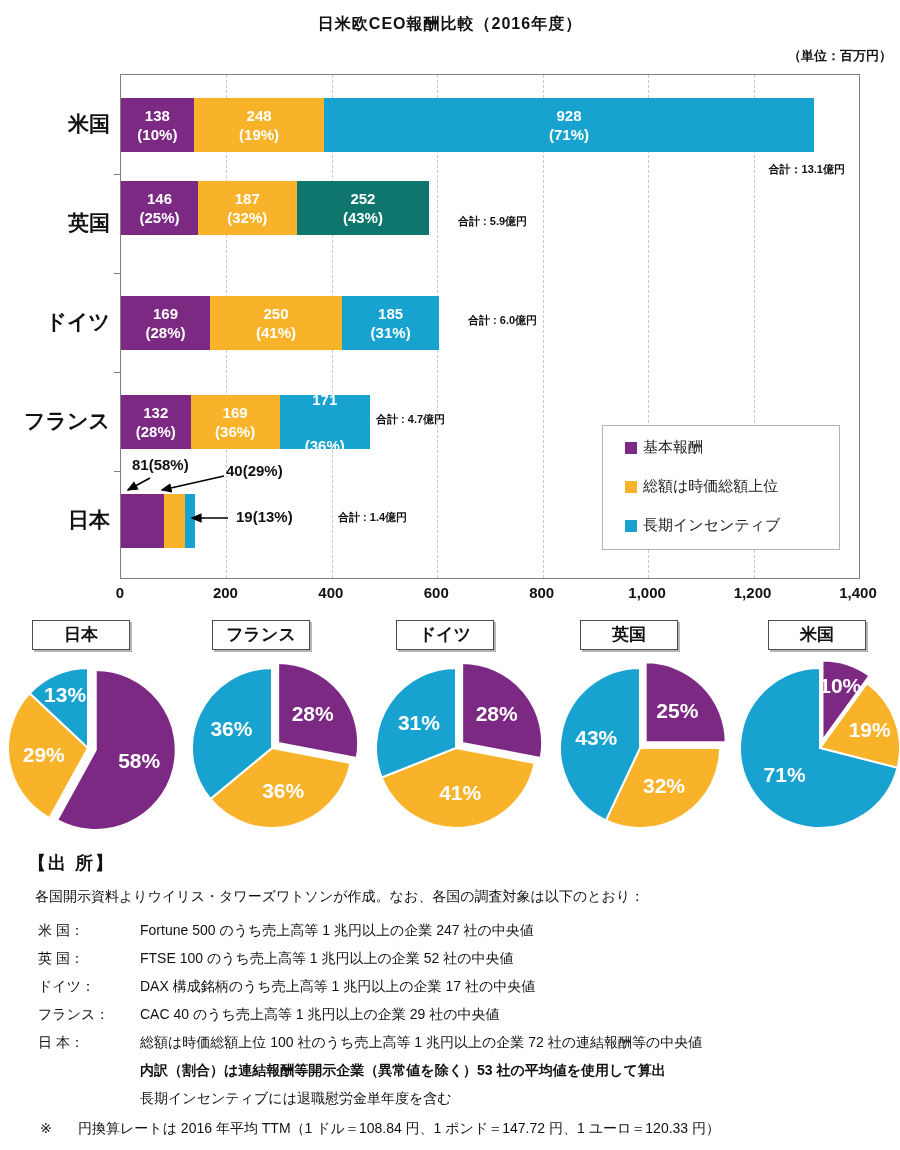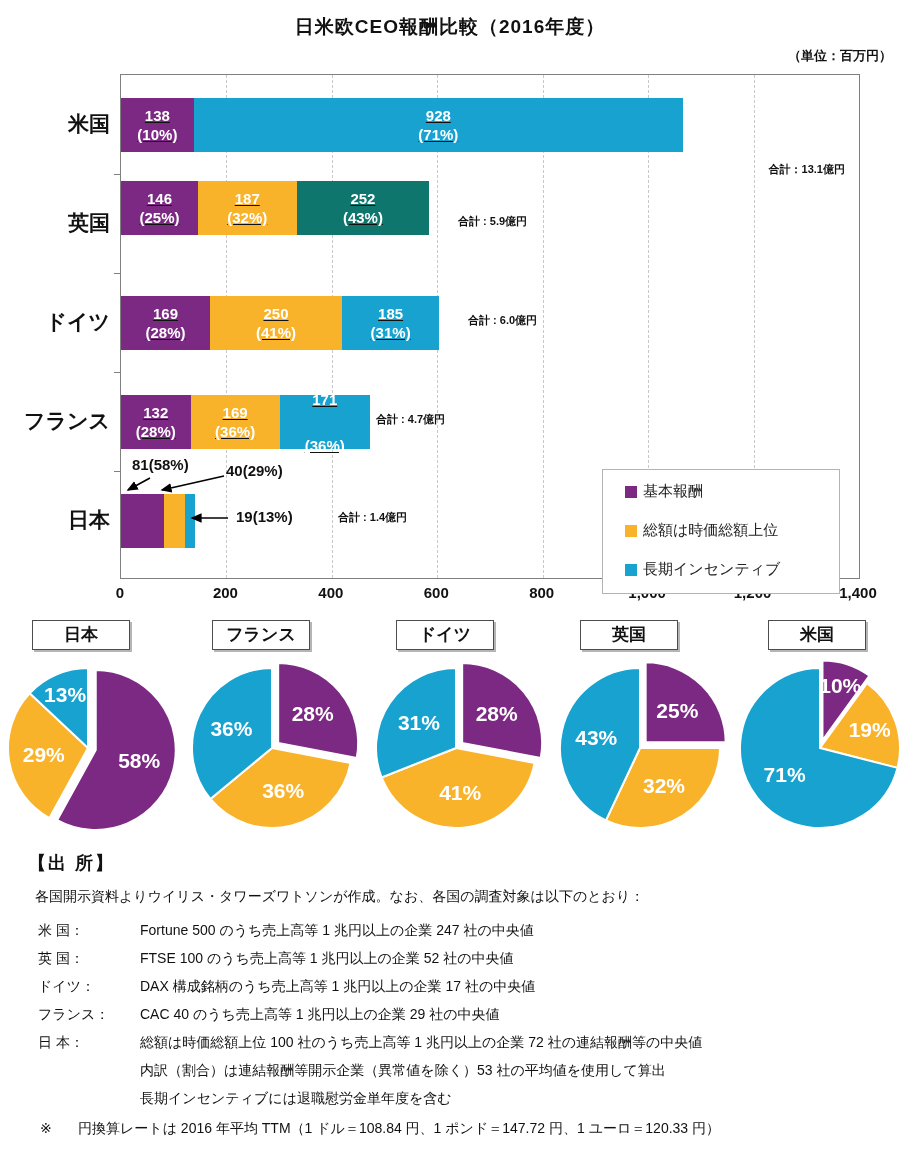--- a/index.html
+++ b/index.html
@@ -1,31 +1,31 @@
 <!DOCTYPE html>
 <html><head>
 <meta charset="utf-8">
 <style>
   html,body{margin:0;padding:0;background:#fff;}
   #page{position:relative;width:900px;height:1150px;background:#fff;
         font-family:"Liberation Sans","DejaVu Sans",sans-serif;color:#111;overflow:hidden;}
   .abs{position:absolute;}
-  .title{left:0;top:14px;width:900px;text-align:center;font-size:19px;font-weight:bold;letter-spacing:1px;}
+  .title{left:0;top:14px;width:900px;text-align:center;font-size:16px;font-weight:bold;letter-spacing:1px;}
   .unit{right:8px;top:47px;font-size:13px;font-weight:bold;}
   #plot{left:120px;top:74px;width:738px;height:503px;border:1px solid #7f7f7f;background:#fff;}
   .gridline{position:absolute;top:0;bottom:0;width:0;border-left:1px dashed #c9c9c9;}
-  .bar-row{position:absolute;left:0;height:60px;display:flex;text-decoration:underline;}
+  .bar-row{position:absolute;left:0;height:60px;display:flex;}
   .bar-seg{height:54px;display:flex;flex-direction:column;justify-content:center;align-items:center;
            color:#fff;font-weight:bold;font-size:15px;line-height:19px;white-space:nowrap;overflow:visible;}
   .ytick{position:absolute;width:6px;height:0;border-top:1px solid #7f7f7f;left:114px;}
   .cat-label{position:absolute;left:0;width:110px;text-align:right;font-size:21px;font-weight:bold;}
   .xtick-label{position:absolute;top:584px;width:70px;margin-left:-35px;text-align:center;font-size:15px;font-weight:bold;}
   .total-label{position:absolute;font-size:11px;font-weight:bold;white-space:nowrap;}
   .jp-annot{position:absolute;font-size:15px;font-weight:bold;white-space:nowrap;}
-  #legend{left:602px;top:425px;width:236px;height:123px;background:#fff;border:1px solid #b3b3b3;margin-top:44px;}
+  #legend{left:602px;top:425px;width:236px;height:123px;background:#fff;border:1px solid #b3b3b3;}
   .legend-item{position:absolute;left:22px;display:flex;align-items:center;font-size:15px;color:#222;}
   .legend-swatch{width:12px;height:12px;margin-right:6px;flex:none;}
   .pie-label-box{position:absolute;top:620px;width:96px;height:28px;line-height:28px;text-align:center;
                  font-size:17px;font-weight:bold;border:1.5px solid #4d4d4d;background:#fff;
                  box-shadow:2px 2px 0 rgba(120,120,120,.55);}
   .pie-svg{position:absolute;top:660px;width:180px;height:180px;}
   #annot-svg{left:0;top:0;width:900px;height:620px;pointer-events:none;}
   .src-heading{left:28px;top:851px;font-size:18px;font-weight:bold;letter-spacing:2px;}
   .src-intro{left:35px;top:888px;font-size:14px;}
   .src-label{position:absolute;left:38px;font-size:14px;white-space:nowrap;}
@@ -45,20 +45,24 @@
       <div class="gridline" style="left: 210.857px;"></div>
       <div class="gridline" style="left: 316.286px;"></div>
       <div class="gridline" style="left: 421.714px;"></div>
       <div class="gridline" style="left: 527.143px;"></div>
       <div class="gridline" style="left: 632.571px;"></div>
       <div class="bar-row" style="top: 23px;">
         <div class="bar-seg" style="width: 72.7457px; background: rgb(123, 41, 130);">
           <div>138</div>
           <div>(10%)</div>
         </div>
+        <div class="bar-seg" style="width: 130.731px; background: rgb(249, 179, 43);">
+          <div>248</div>
+          <div>(19%)</div>
+        </div>
         <div class="bar-seg" style="width: 489.189px; background: rgb(24, 162, 207);">
           <div>928</div>
           <div>(71%)</div>
         </div>
       </div>
       <div class="bar-row" style="top: 106px;">
         <div class="bar-seg" style="width: 76.9629px; background: rgb(123, 41, 130);">
           <div>146</div>
           <div>(25%)</div>
         </div>
@@ -220,18 +224,18 @@
       <div class="src-label" style="top: 922px;">米 国：</div>
       <div class="src-text" style="top: 922px;">Fortune 500 のうち売上高等 1 兆円以上の企業 247 社の中央値</div>
       <div class="src-label" style="top: 950px;">英 国：</div>
       <div class="src-text" style="top: 950px;">FTSE 100 のうち売上高等 1 兆円以上の企業 52 社の中央値</div>
       <div class="src-label" style="top: 978px;">ドイツ：</div>
       <div class="src-text" style="top: 978px;">DAX 構成銘柄のうち売上高等 1 兆円以上の企業 17 社の中央値</div>
       <div class="src-label" style="top: 1006px;">フランス：</div>
       <div class="src-text" style="top: 1006px;">CAC 40 のうち売上高等 1 兆円以上の企業 29 社の中央値</div>
       <div class="src-label" style="top: 1034px;">日 本：</div>
       <div class="src-text" style="top: 1034px;">総額は時価総額上位 100 社のうち売上高等 1 兆円以上の企業 72 社の連結報酬等の中央値</div>
-      <div class="src-text" style="top: 1062px;">内訳（割合）は連結報酬等開示企業（異常値を除く）53 社の平均値を使用して算出</div>
+      <div class="src-text" style="top: 1062px; font-weight: bold;">内訳（割合）は連結報酬等開示企業（異常値を除く）53 社の平均値を使用して算出</div>
       <div class="src-text" style="top: 1090px;">長期インセンティブには退職慰労金単年度を含む</div>
       <div class="fx-label" style="top: 1120px;">※</div>
       <div class="fx-text" style="top: 1120px;">円換算レートは 2016 年平均 TTM（1 ドル＝108.84 円、1 ポンド＝147.72 円、1 ユーロ＝120.33 円）</div>
     </div>
 </div>
 
 </body></html>

